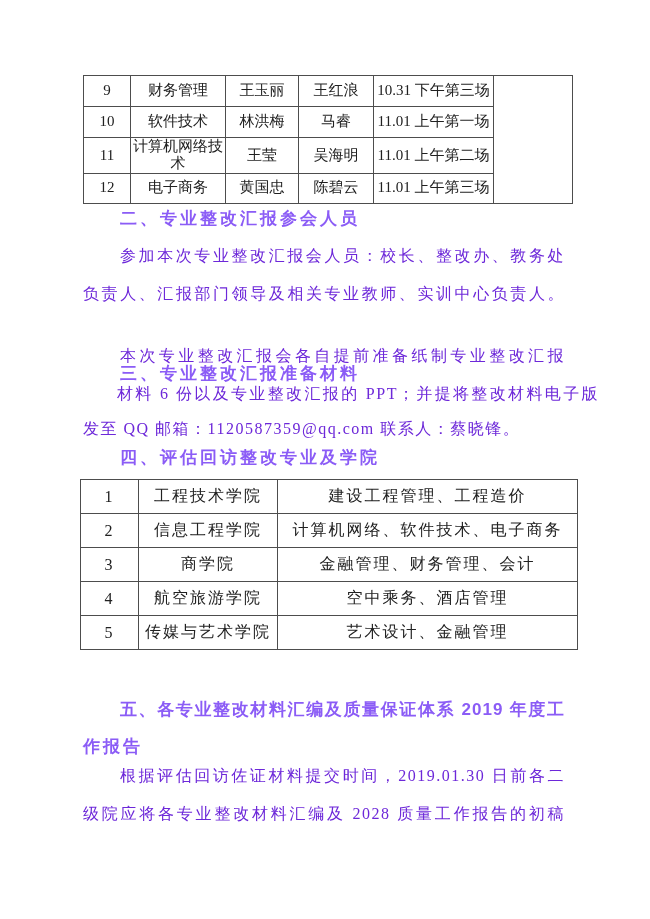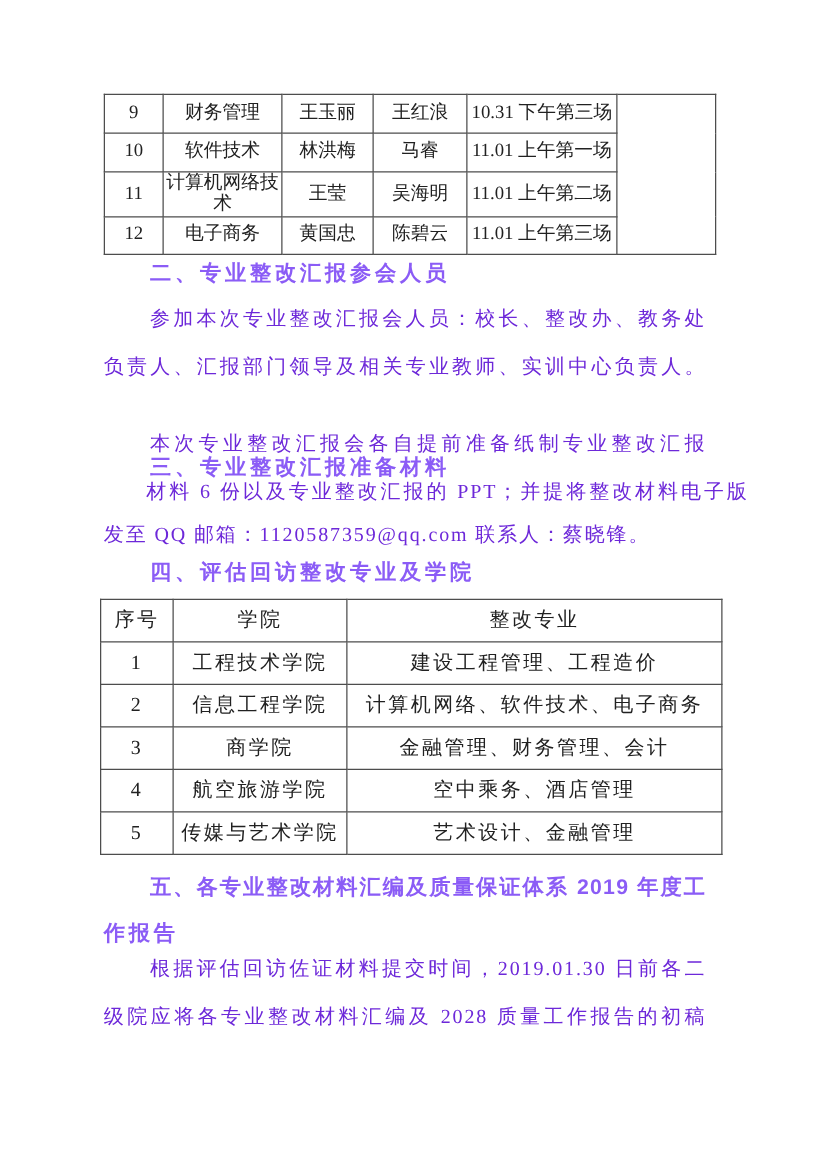--- a/index.html
+++ b/index.html
@@ -92,25 +92,20 @@
 
 <div class="abs heading" style="left:120px;top:446px;">四、评估回访整改专业及学院</div>
 
 <table id="review-table" class="abs">
   <colgroup>
     <col style="width:58px">
       <col style="width:139px">
       <col style="width:300px">
   </colgroup>
   <tbody>
-      <tr style="height:34px">
-    <th>序号</th>
-    <th>学院</th>
-    <th>整改专业</th>
-  </tr>
   <tr style="height:34px">
     <td>1</td>
     <td>工程技术学院</td>
     <td>建设工程管理、工程造价</td>
   </tr>
   <tr style="height:34px">
     <td>2</td>
     <td>信息工程学院</td>
     <td>计算机网络、软件技术、电子商务</td>
   </tr>

